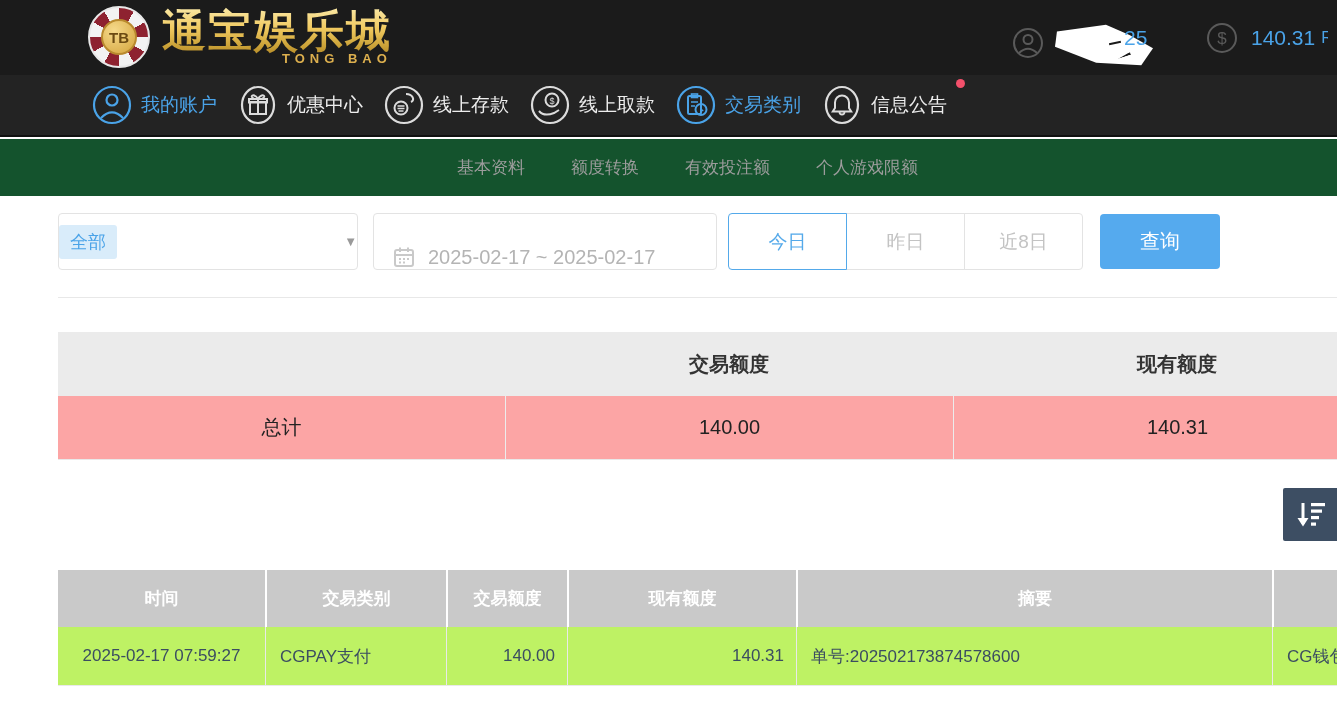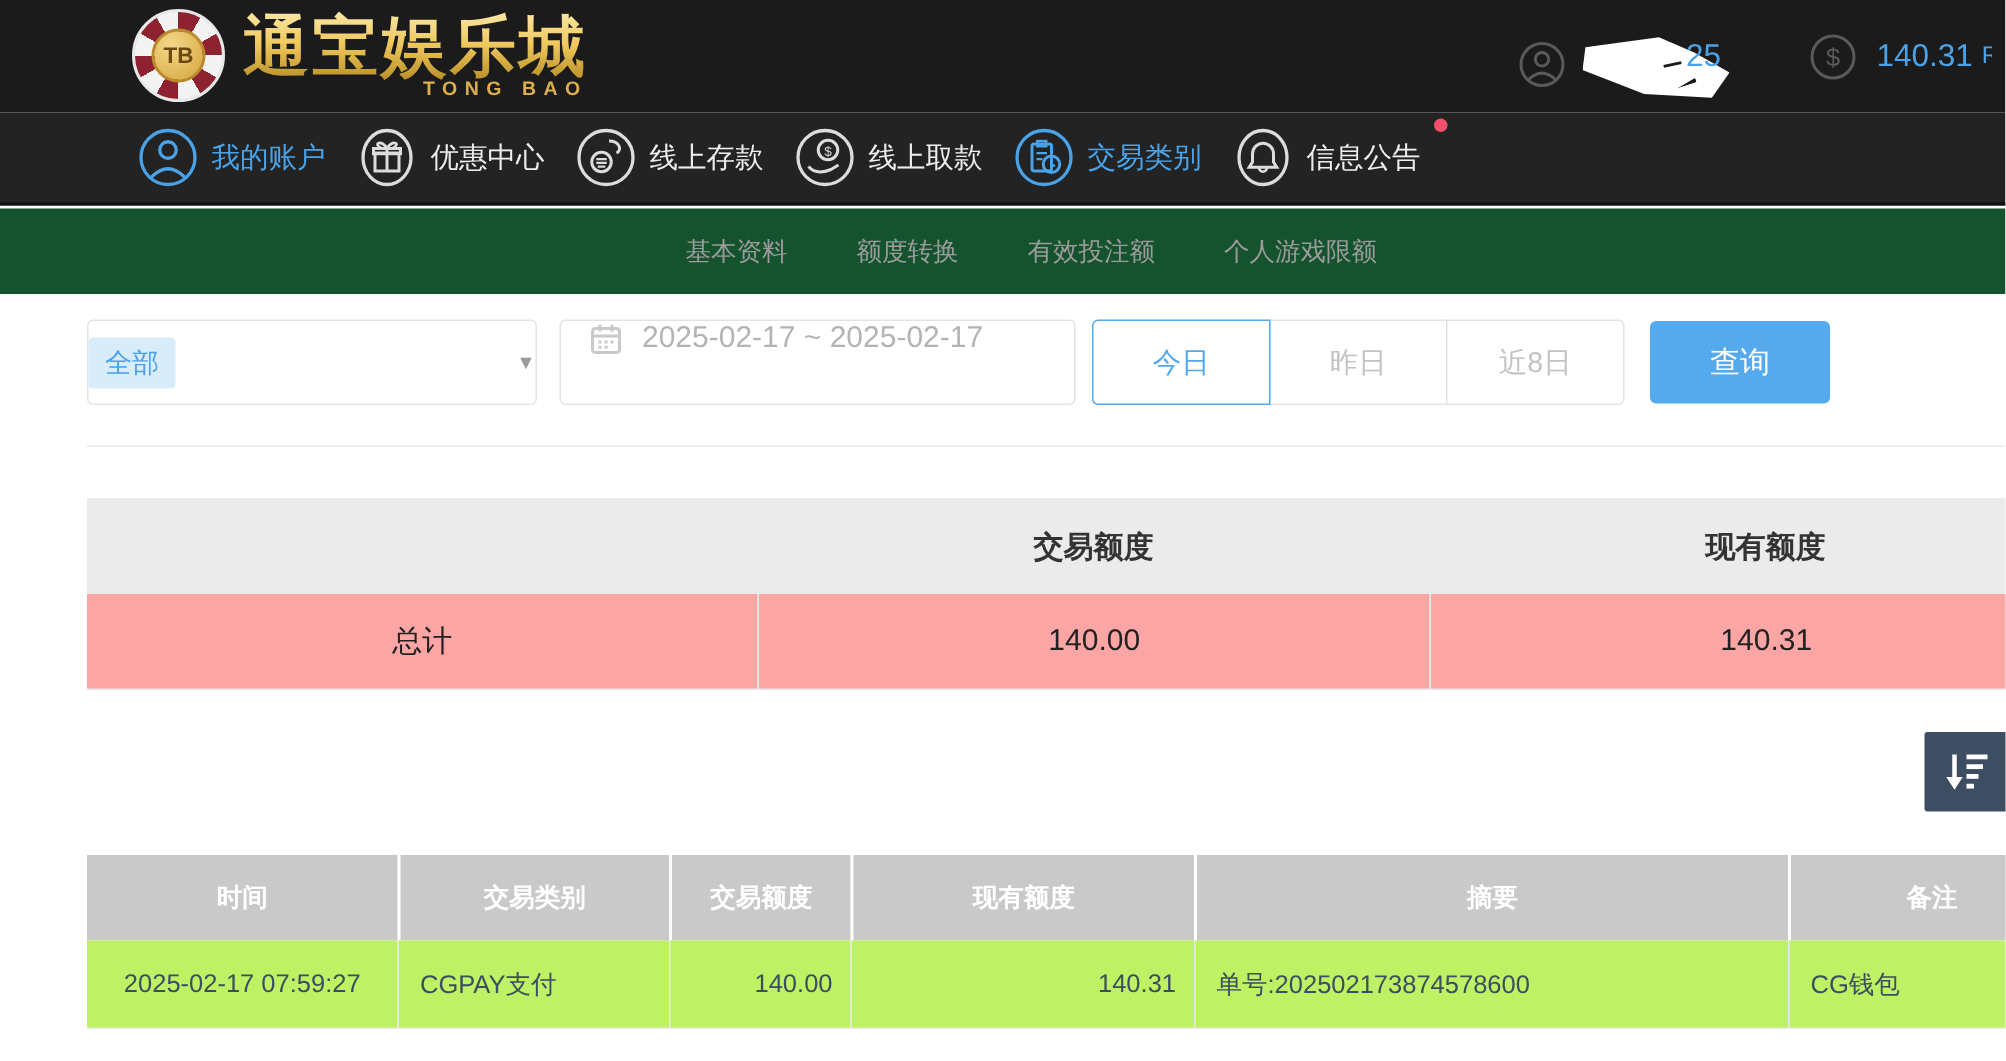--- a/index.html
+++ b/index.html
@@ -48,21 +48,21 @@
   .sub-nav { position:absolute; left:0; top:139px; width:100%; height:57px; background:#14532d;
     display:flex; align-items:center; padding-left:457px; gap:46px; }
   .subnav-item { font-size:17px; color:#9c9c9c; cursor:pointer; white-space:nowrap; }
 
   
   .dropdown { position:absolute; left:58px; top:213px; width:300px; height:57px; background:#fff;
     border:1px solid #e3e3e3; border-radius:4px; display:flex; align-items:center; padding:0 0; cursor:pointer; }
   .chip { background:#d9ecfa; color:#4aa3e8; font-size:18px; padding:5px 11px; border-radius:3px; }
   .caret { margin-left:auto; color:#9a9a9a; font-size:13px; }
   .date-input { position:absolute; left:373px; top:213px; width:344px; height:57px; background:#fff;
-    border:1px solid #e3e3e3; border-radius:4px; display:flex; align-items:flex-start; padding:0 18px; cursor:pointer; }
+    border:1px solid #e3e3e3; border-radius:4px; display:flex; align-items:flex-end; padding:0 18px; cursor:pointer; }
   .date-text { color:#b4b4b4; font-size:20px; margin-left:12px; white-space:nowrap; }
   .btn-group { position:absolute; left:728px; top:213px; height:57px; display:flex; }
   .seg { width:119px; height:57px; background:#fff; border:1px solid #e3e3e3; display:flex;
     align-items:center; justify-content:center; font-size:19px; color:#c3c3c3; cursor:pointer; margin-left:-1px; }
   .seg:first-child { border-radius:4px 0 0 4px; margin-left:0; }
   .seg:last-child { border-radius:0 4px 4px 0; }
   .seg.active { border:1px solid #54a9ea; color:#54a9ea; z-index:2; }
   .search-btn { position:absolute; left:1100px; top:214px; width:120px; height:55px; background:#55aaee;
     border:none; border-radius:4px; color:#fff; font-size:20px; cursor:pointer;
     font-family:"Liberation Sans", sans-serif; }
@@ -84,21 +84,21 @@
   
   .rec-table { position:absolute; left:58px; top:570px; width:1404px; }
   .rec-row { display:flex; }
   .rec-head .rec-cell { height:57px; background:#c9c9c9; color:#fff; font-weight:bold; font-size:17px;
     display:flex; align-items:center; justify-content:center; }
   .rec-head .rec-cell + .rec-cell { border-left:2px solid #fff; }
   .rec-body .rec-cell { height:59px; background:#bef264; color:#3b4d61; font-size:17px;
     display:flex; align-items:center; border-bottom:1px solid #e9e9e9; }
   .rec-body .rec-cell + .rec-cell { border-left:1px solid #e9e9e9; }
   .rc1 { width:207px; } .rc2 { width:181px; } .rc3 { width:121px; }
-  .rc4 { width:229px; } .rc5 { width:396px; } .rc6 { width:190px; }
+  .rc4 { width:229px; } .rc5 { width:476px; } .rc6 { width:190px; }
   .rec-body .rc1 { justify-content:center; }
   .rec-body .rc2, .rec-body .rc5, .rec-body .rc6 { padding-left:14px; }
   .rec-body .rc3, .rec-body .rc4 { justify-content:flex-end; padding-right:12px; }
   .rec-body .rc6 { white-space:nowrap; overflow:hidden; }
 </style>
 </head>
 <body>
 
 <div class="page">
 

